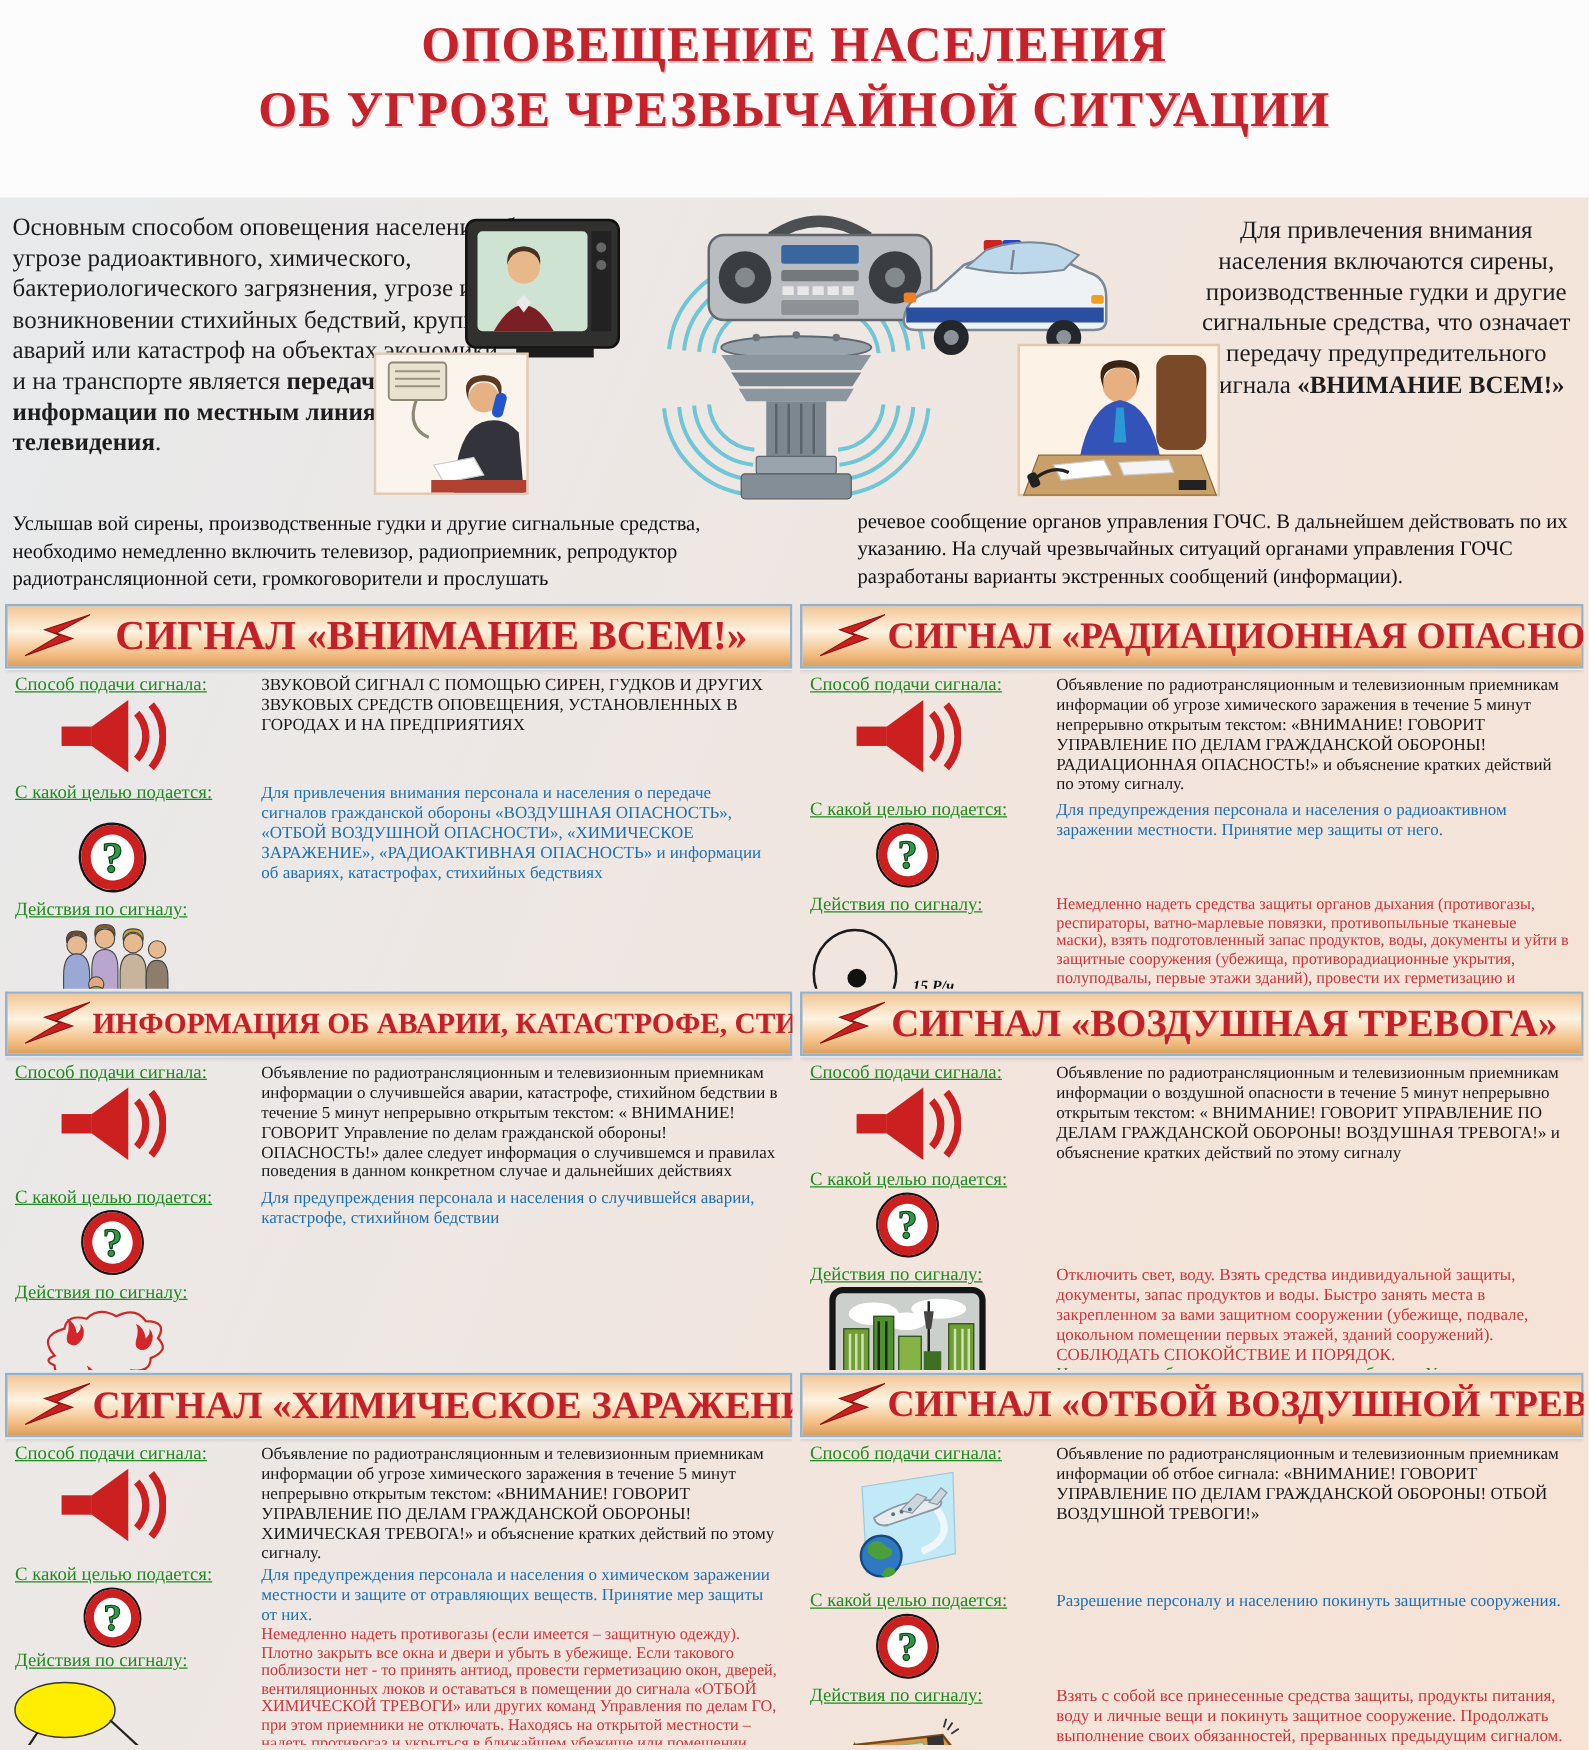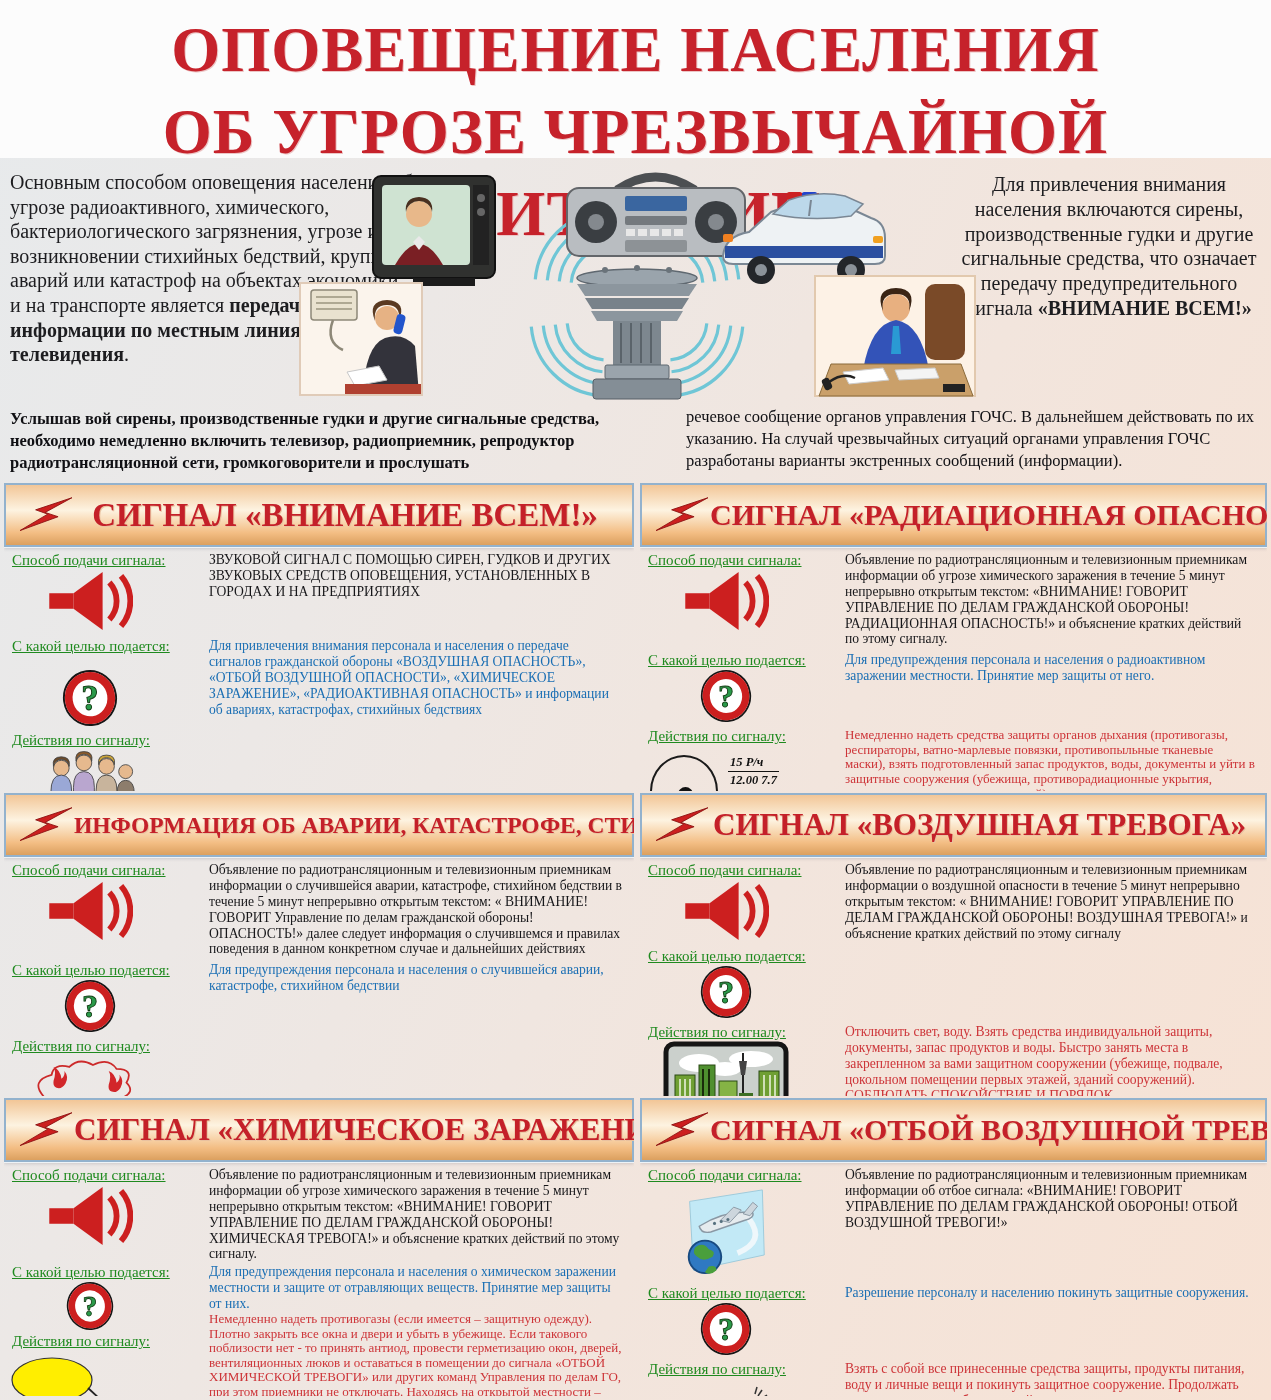--- a/index.html
+++ b/index.html
@@ -3,62 +3,62 @@
 <meta charset="utf-8">
 <style>
   * { margin:0; padding:0; box-sizing:border-box; }
   body { background:#ffffff; font-family:"Liberation Serif","DejaVu Serif",serif; }
   .poster { position:relative; width:1271px; height:1400px; overflow:hidden;
             background:linear-gradient(112deg,#e7eaec 0%,#ece8e6 30%,#f2e5dd 62%,#f7e2d4 100%); }
 
   
   .title-area { position:absolute; left:0; top:0; width:100%; height:158px;
                 background:#fcfcfc; text-align:center; padding-top:10px; }
-  .title-line { font-weight:bold; color:#c6222b; font-size:63px; line-height:1.3;
+  .title-line { font-weight:bold; color:#c6222b; font-size:40px; line-height:1.3;
                 letter-spacing:1px; text-shadow:1px 1px 0 #ecc5c5; }
 
   
   .intro-left  { position:absolute; left:10px;  top:170px; width:404px;
                  font-size:20px; line-height:1.23; color:#1d1d20; }
   .intro-right { position:absolute; right:8px; top:172px; width:308px; text-align:center;
                  font-size:20px; line-height:1.24; color:#1d1d20; }
   .b { font-weight:bold; }
 
   .center-illustration { position:absolute; left:295px; top:158px; width:690px; height:246px; }
 
   
   .mid-left  { position:absolute; left:10px;  top:408px; width:608px;
-               font-size:16.5px; line-height:1.32; color:#101014;font-weight:bold; }
+               font-size:16.5px; line-height:1.32; color:#101014; }
   .mid-right { position:absolute; left:686px; top:406px; width:612px;
                font-size:16.5px; line-height:1.32; color:#101014; }
 
   
   .panel { position:absolute; overflow:hidden; }
-  .hdr { height:64px; border:2px solid #93b2cd; outline:1px solid #eef3f7;
+  .hdr { height:52px; border:2px solid #93b2cd; outline:1px solid #eef3f7;
          background:linear-gradient(#f2c697 0%, #fdf3e1 42%, #f3bd83 80%, #dba05f 100%);
          display:flex; align-items:center; box-shadow:0 2px 3px rgba(60,60,80,.18); }
   .bolt { width:56px; height:38px; margin-left:12px; flex:0 0 auto; }
   .hdr-t { flex:1; text-align:center; color:#c42029; font-weight:bold; padding-right:16px;
            white-space:nowrap; text-shadow:1px 1px 0 #e9c2a0; }
   .sz34 { font-size:33px; } .sz31 { font-size:30px; } .sz25 { font-size:23.5px; } .sz33 { font-size:31px; }
 
   .row { display:flex; margin-top:5px;gap:33px; }
   .side { flex:0 0 172px; text-align:center; }
   .lbl { color:#1f8a1f; font-size:15px; text-decoration:underline; text-align:left;
          padding-left:8px; white-space:nowrap; }
   .txt { flex:1; padding-right:10px; font-size:13.6px; line-height:1.17; }
   .method  { color:#17171a; }
   .purpose { color:#1b6fb4; }
   .act     { color:#cd3438; }
   .actg    { color:#28852c; }
   .tight   { font-size:13px; line-height:1.12; }
   .icon-m { margin-top:4px; }
 
   
-  .radmark { display:flex; align-items:flex-start; margin:10px 0 0 10px; }
+  .radmark { display:flex; align-items:flex-end; margin:10px 0 0 10px; }
   .radcircle { width:68px; height:72px; border:2px solid #1a1a1a; border-radius:50%;
                position:relative; flex:0 0 auto; }
   .raddot { position:absolute; left:26px; top:30px; width:15px; height:15px;
             border-radius:50%; background:#111; }
   .frac { margin-left:10px; font-style:italic; font-weight:bold; font-size:12.5px; color:#111; text-align:left; }
   .ftop { border-bottom:1.6px solid #111; padding:0 2px 1px 2px; }
   .fbot { padding:1px 2px 0 2px; }
 
   
   .chemwrap { position:relative; width:168px; height:118px; margin-top:4px; }

